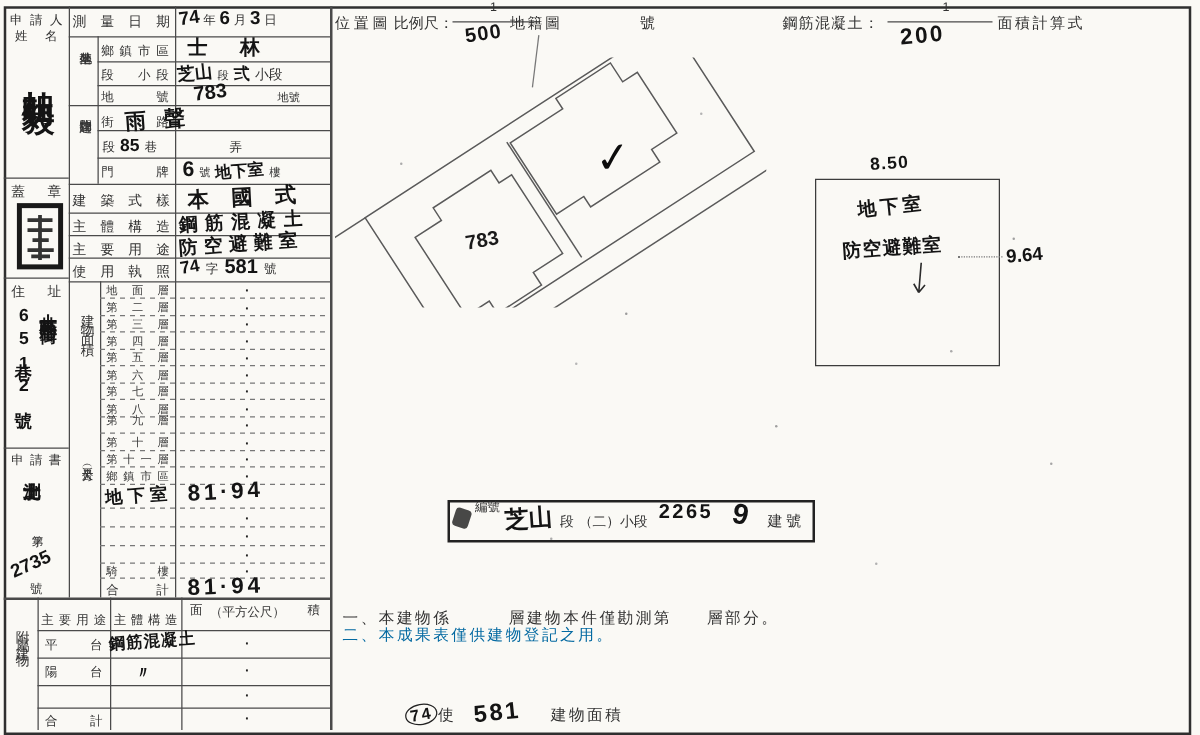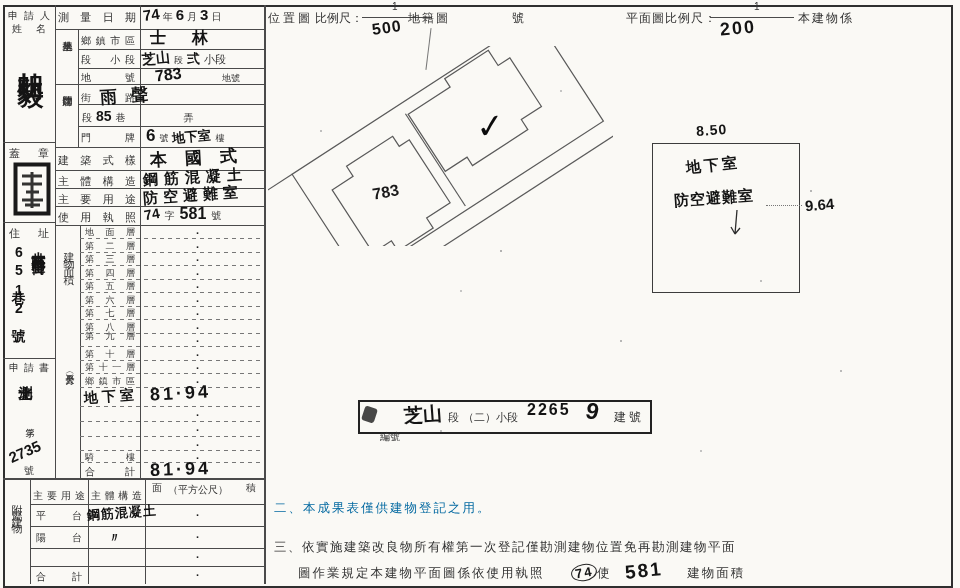--- a/index.html
+++ b/index.html
@@ -213,25 +213,25 @@
 
   <div class="abs p" style="left:268px;top:10px;font-size:12px;letter-spacing:3px">位置圖</div>
   <div class="abs p" style="left:315px;top:10px;font-size:12px">比例尺：</div>
   <div class="abs p" style="left:392px;top:1px;font-size:10px">1</div>
   <div class="hl" style="left:362px;top:17px;width:70px"></div>
   <div class="abs hw" style="left:372px;top:19px;font-size:16px;transform:rotate(-8deg);letter-spacing:1px">500</div>
   <div class="abs p" style="left:408px;top:10px;font-size:12px;letter-spacing:2px">地籍圖</div>
   <div class="vl" style="left:428px;top:28px;height:42px;transform:rotate(7deg);background:#777"></div>
   <div class="abs p" style="left:512px;top:10px;font-size:12px">號</div>
 
-  <div class="abs p" style="left:626px;top:10px;font-size:12px;letter-spacing:1px">平面圖比例尺：</div>
+  <div class="abs p" style="left:626px;top:10px;font-size:12px;letter-spacing:1px">鋼筋混凝土：</div>
   <div class="abs p" style="left:754px;top:1px;font-size:10px">1</div>
   <div class="hl" style="left:710px;top:17px;width:84px"></div>
   <div class="abs hw" style="left:720px;top:18px;font-size:18px;transform:rotate(-5deg);letter-spacing:2px">200</div>
-  <div class="abs p" style="left:798px;top:10px;font-size:12px;letter-spacing:2px">本建物係</div>
+  <div class="abs p" style="left:798px;top:10px;font-size:12px;letter-spacing:2px">面積計算式</div>
 
   <svg class="abs" style="left:268px;top:46px" width="345" height="200" viewBox="0 0 345 200">
     <g stroke="#5a5a5a" stroke-width="1.2" fill="none" transform="rotate(-33 170 105)">
       <rect x="35" y="45" width="290" height="125"></rect>
       <path d="M60 80 h25 v-12 h55 v12 h12 v75 h-28 v12 h-42 v-12 h-22 z"></path>
       <path d="M165 58 h50 v-10 h52 v18 h14 v58 h-24 v12 h-66 v-10 h-26 z"></path>
       <line x1="163" y1="56" x2="163" y2="166"></line>
       <line x1="325" y1="45" x2="400" y2="45"></line>
       <line x1="35" y1="170" x2="-40" y2="170"></line>
       <line x1="-50" y1="188" x2="400" y2="188"></line>
@@ -246,32 +246,37 @@
   <div class="abs hw" style="left:805px;top:196px;font-size:15px;transform:rotate(-5deg)">9.64</div>
   <div class="abs hw" style="left:686px;top:156px;font-size:15px;letter-spacing:3px;transform:rotate(-6deg)">地下室</div>
   <div class="abs hw" style="left:674px;top:189px;font-size:15px;letter-spacing:1px;transform:rotate(-4deg)">防空避難室</div>
   <svg class="abs" style="left:728px;top:210px" width="20" height="34">
     <path d="M9 0 L7 24 M7 24 l-4 -7 M7 24 l5 -6" stroke="#2c2c2c" stroke-width="1.3" fill="none"></path>
   </svg>
   <div class="abs" style="left:766px;top:205px;width:36px;border-top:1.5px dotted #777"></div>
 
   <div class="abs" style="left:358px;top:400px;width:294px;height:34px;border:2px solid #222"></div>
   <div class="abs" style="left:363px;top:407px;width:13px;height:15px;background:#1c1c1c;opacity:.8;transform:rotate(18deg);border-radius:3px"></div>
-  <div class="abs p" style="left:380px;top:430px;font-size:10px">編號</div>
+  <div class="abs p" style="left:380px;top:399px;font-size:10px">編號</div>
   <div class="abs hw" style="left:404px;top:402px;font-size:19px;transform:rotate(-4deg)">芝山</div>
   <div class="abs p" style="left:448px;top:410px;font-size:11px">段</div>
   <div class="abs p" style="left:463px;top:410px;font-size:11px">（二）小段</div>
   <div class="abs hw" style="left:527px;top:401px;font-size:16px;letter-spacing:2px">2265</div>
   <div class="abs hw" style="left:586px;top:398px;font-size:23px;transform:rotate(12deg)">9</div>
   <div class="abs p" style="left:614px;top:409px;font-size:12px;letter-spacing:3px">建號</div>
 
+  <div class="abs flexb" style="left:274px;top:486px;font-size:12.5px;letter-spacing:2px;color:#333">
+    <span>一、本建物係</span>
+    <span style="display:inline-block;width:46px"></span>
+    <span>層建物本件僅勘測第</span>
+    <span style="display:inline-block;width:28px"></span>
+    <span>層部分。</span>
+  </div>
   <div class="abs" style="left:274px;top:500px;font-size:12.5px;letter-spacing:2px;color:#0369a1">二、本成果表僅供建物登記之用。</div>
-  <div class="abs" style="left:274px;top:539px;font-size:12.5px;letter-spacing:1.5px;color:#333">三、依實施建築改良物所有權第一次登記僅勘測建物位置免再勘測建物平面</div>
   <div class="abs flexb" style="left:298px;top:560px;font-size:12.5px;letter-spacing:2px;color:#333">
-    <span>圖作業規定本建物平面圖係依使用執照</span>
     <span style="display:inline-block;width:26px"></span>
     <span class="hw" style="font-size:13px;border:1.5px solid #222;border-radius:50%;padding:0 3px;transform:rotate(-10deg)">74</span>
     <span>使</span>
     <span style="display:inline-block;width:14px"></span>
     <span class="hw" style="font-size:19px;transform:rotate(-6deg)">581</span>
     <span style="display:inline-block;width:24px"></span>
     <span>建物面積</span>
   </div>
 
   <div class="abs" style="left:500px;top:250px;width:2px;height:2px;background:#9a9a9a;border-radius:50%;

